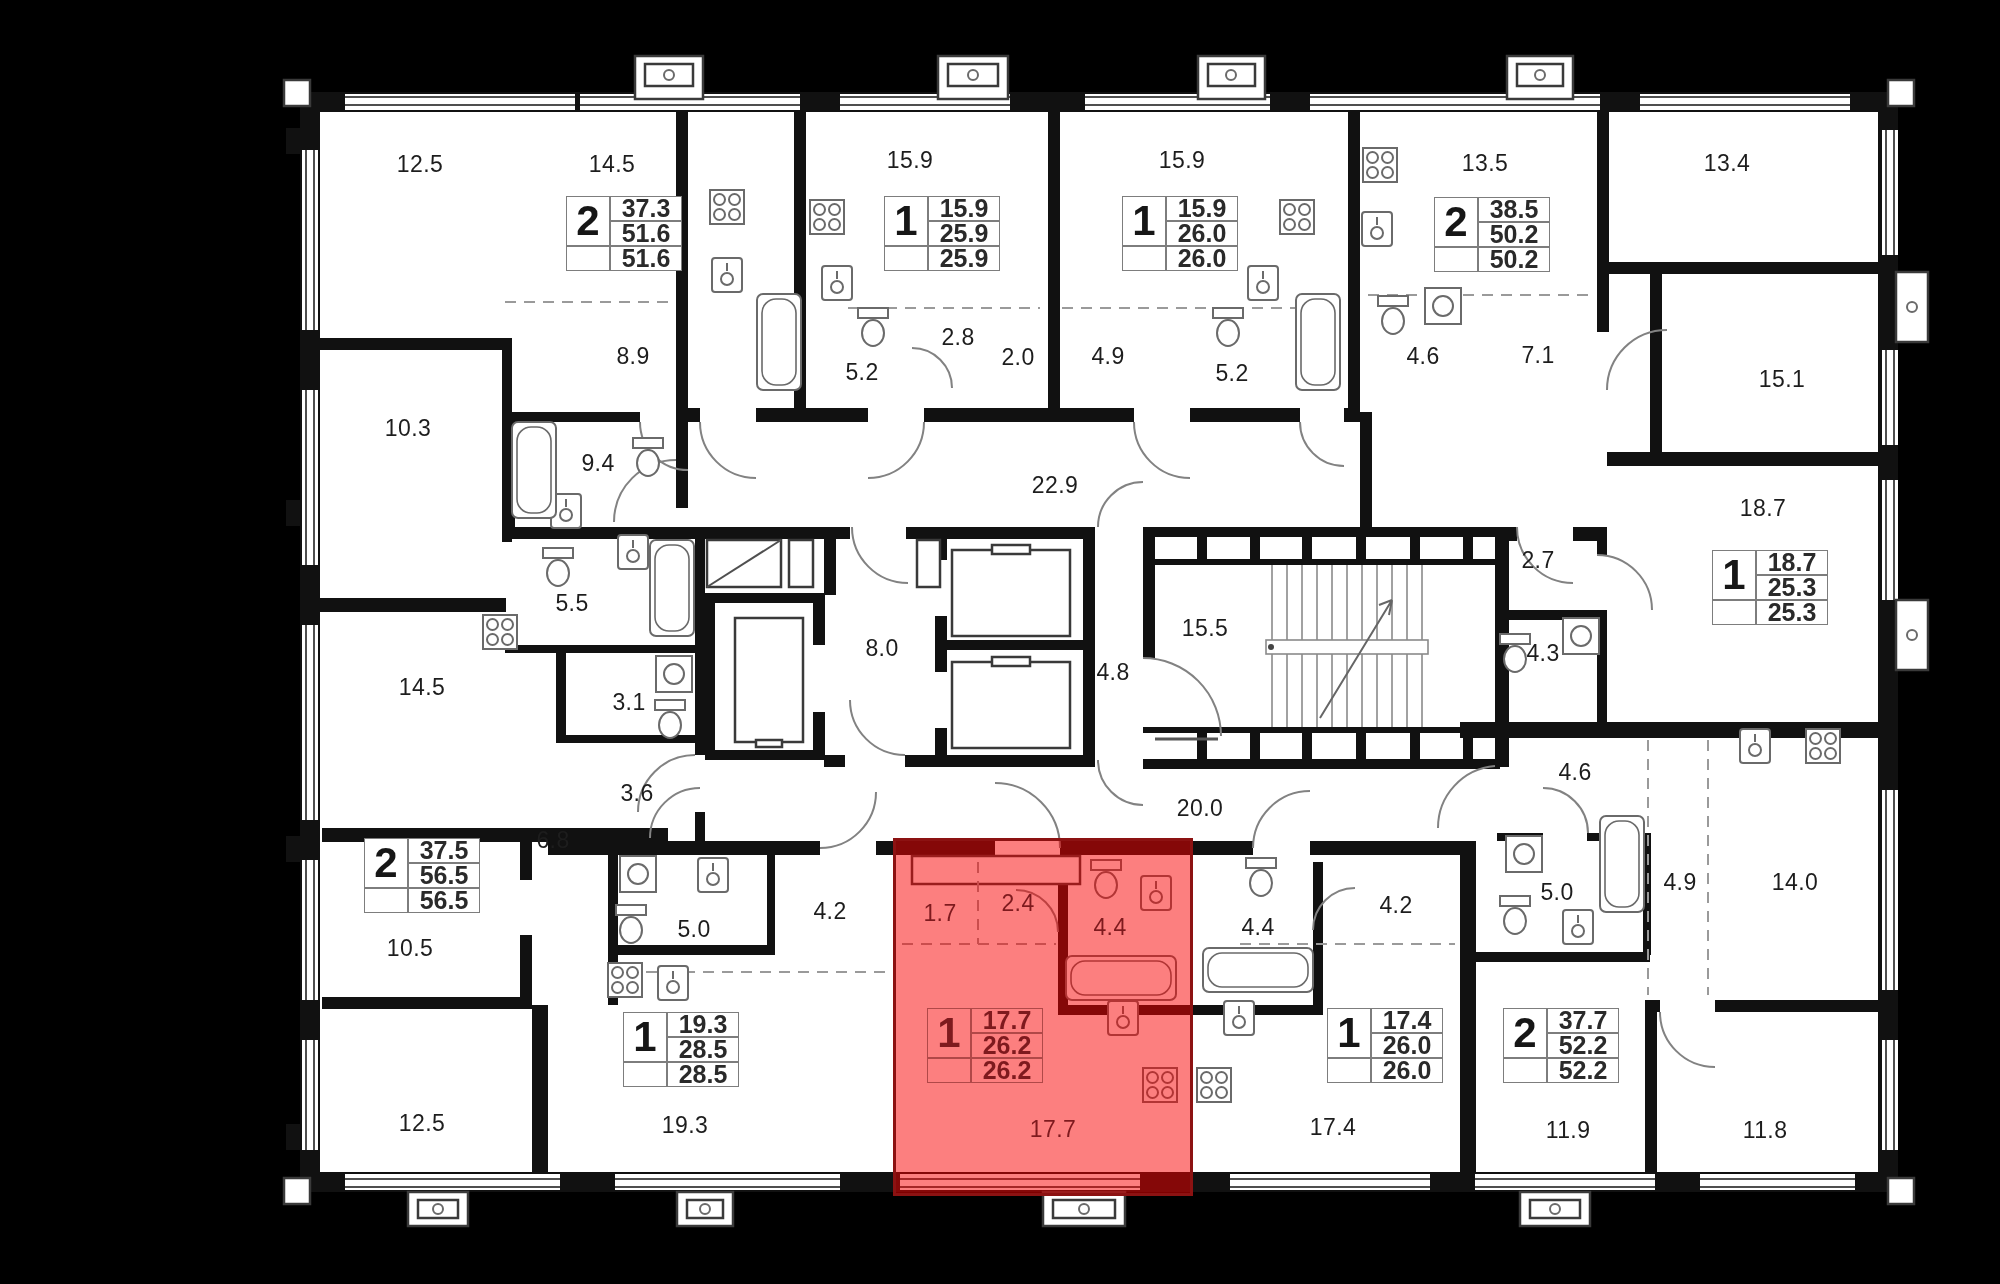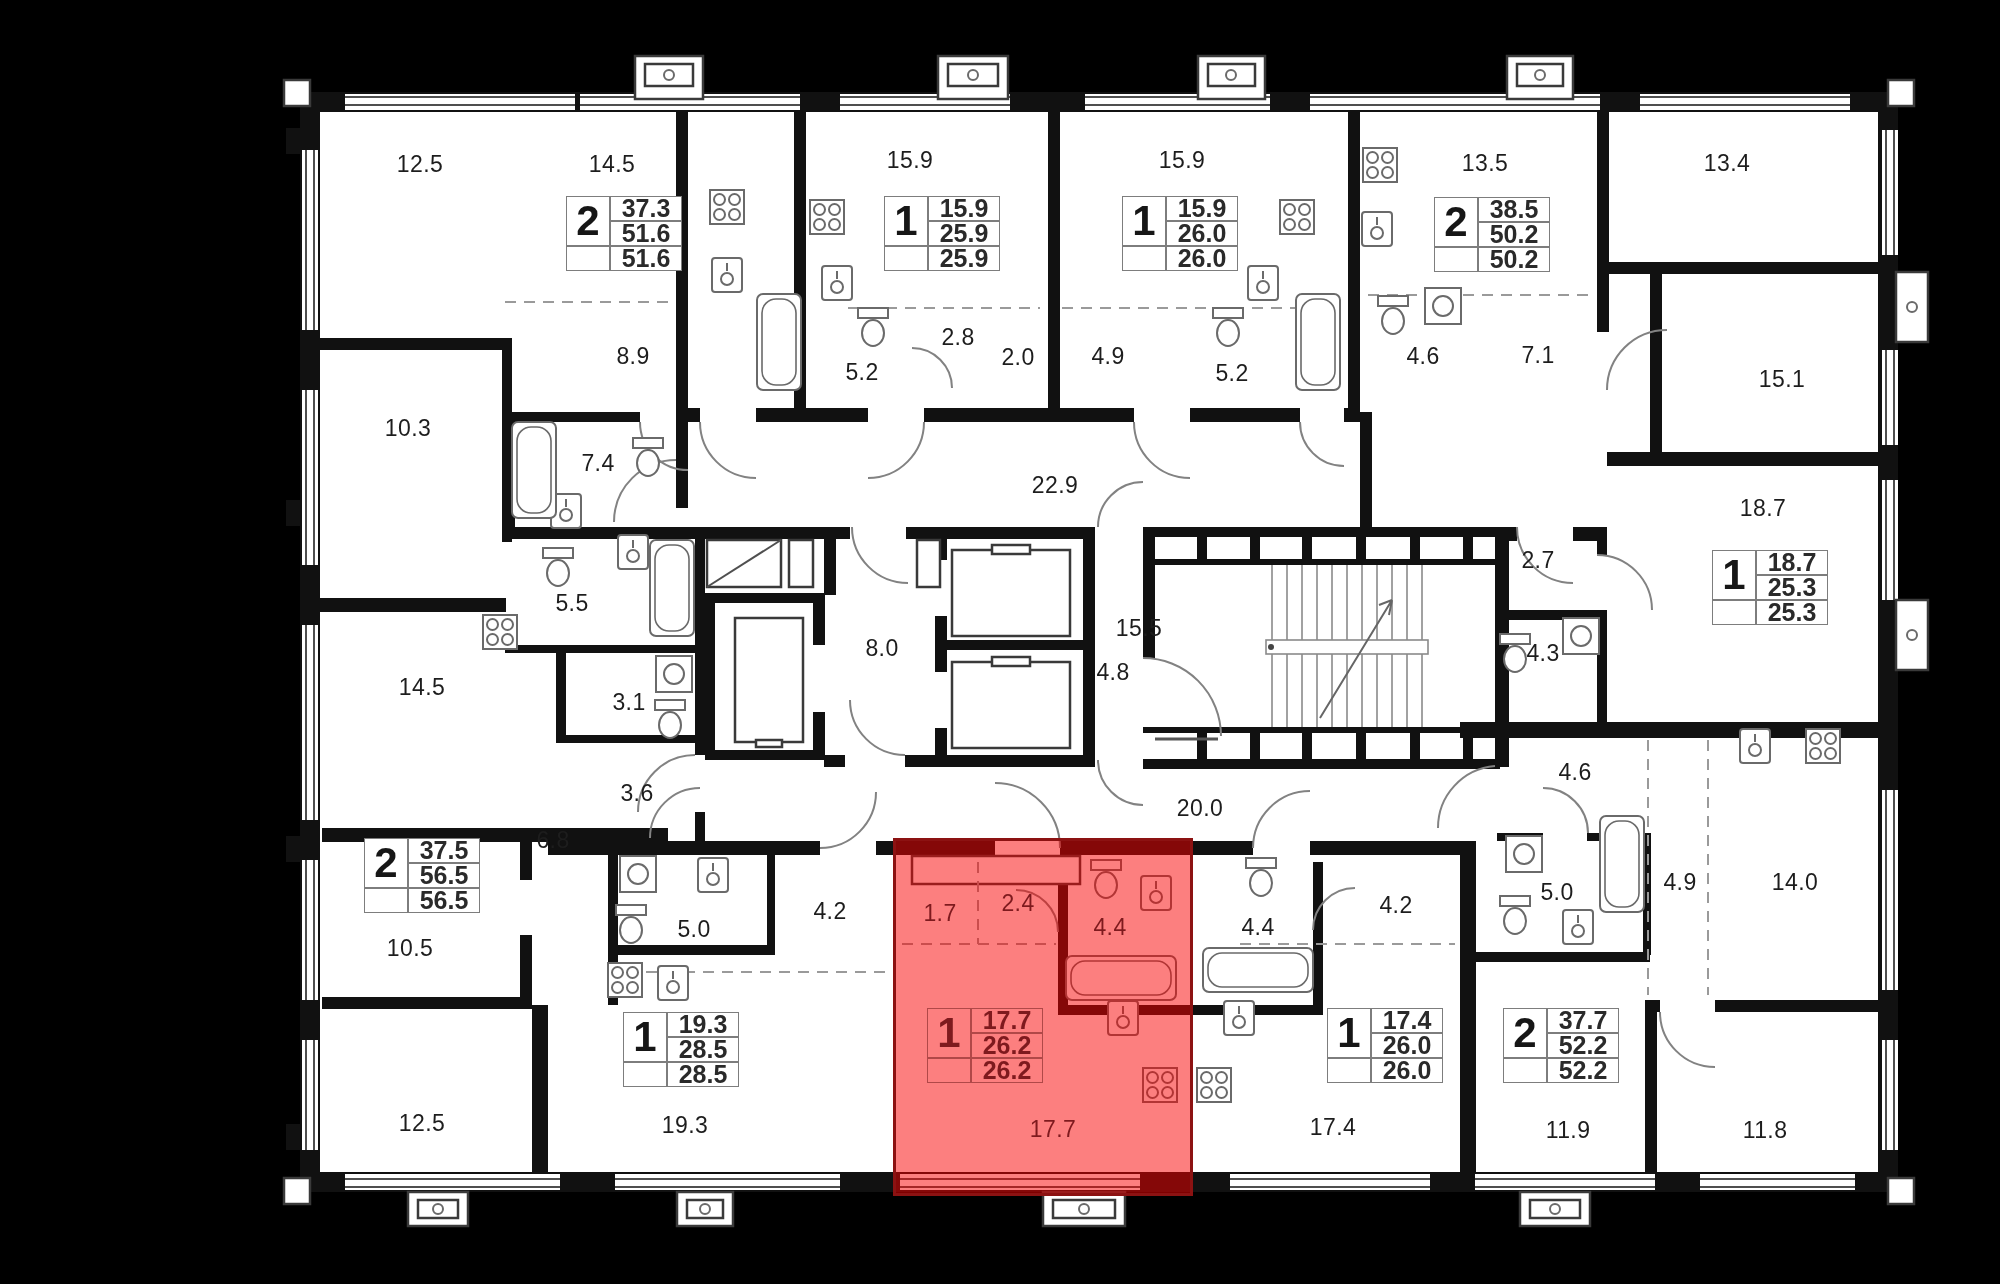--- a/index.html
+++ b/index.html
@@ -475,36 +475,36 @@
 </svg>
 
 <div class="rl" style="left:420px;top:164px">12.5</div>
 <div class="rl" style="left:612px;top:164px">14.5</div>
 <div class="rl" style="left:910px;top:160px">15.9</div>
 <div class="rl" style="left:1182px;top:160px">15.9</div>
 <div class="rl" style="left:1485px;top:163px">13.5</div>
 <div class="rl" style="left:1727px;top:163px">13.4</div>
 <div class="rl" style="left:408px;top:428px">10.3</div>
 <div class="rl" style="left:633px;top:356px">8.9</div>
-<div class="rl" style="left:598px;top:463px">7.4</div>
+<div class="rl" style="left:598px;top:463px">9.4</div>
 <div class="rl" style="left:862px;top:372px">5.2</div>
 <div class="rl" style="left:958px;top:337px">2.8</div>
 <div class="rl" style="left:1018px;top:357px">2.0</div>
 <div class="rl" style="left:1108px;top:356px">4.9</div>
 <div class="rl" style="left:1232px;top:373px">5.2</div>
 <div class="rl" style="left:1423px;top:356px">4.6</div>
 <div class="rl" style="left:1538px;top:355px">7.1</div>
 <div class="rl" style="left:1782px;top:379px">15.1</div>
 <div class="rl" style="left:1055px;top:485px">22.9</div>
 <div class="rl" style="left:1763px;top:508px">18.7</div>
 <div class="rl" style="left:1538px;top:560px">2.7</div>
 <div class="rl" style="left:572px;top:603px">5.5</div>
 <div class="rl" style="left:882px;top:648px">8.0</div>
 <div class="rl" style="left:1113px;top:672px">4.8</div>
-<div class="rl" style="left:1139px;top:628px">15.5</div>
+<div class="rl" style="left:1205px;top:628px">15.5</div>
 <div class="rl" style="left:1543px;top:653px">4.3</div>
 <div class="rl" style="left:422px;top:687px">14.5</div>
 <div class="rl" style="left:629px;top:702px">3.1</div>
 <div class="rl" style="left:637px;top:793px">3.6</div>
 <div class="rl" style="left:1200px;top:808px">20.0</div>
 <div class="rl" style="left:1575px;top:772px">4.6</div>
 <div class="rl" style="left:553px;top:840px">6.8</div>
 <div class="rl" style="left:410px;top:948px">10.5</div>
 <div class="rl" style="left:694px;top:929px">5.0</div>
 <div class="rl" style="left:830px;top:911px">4.2</div>

